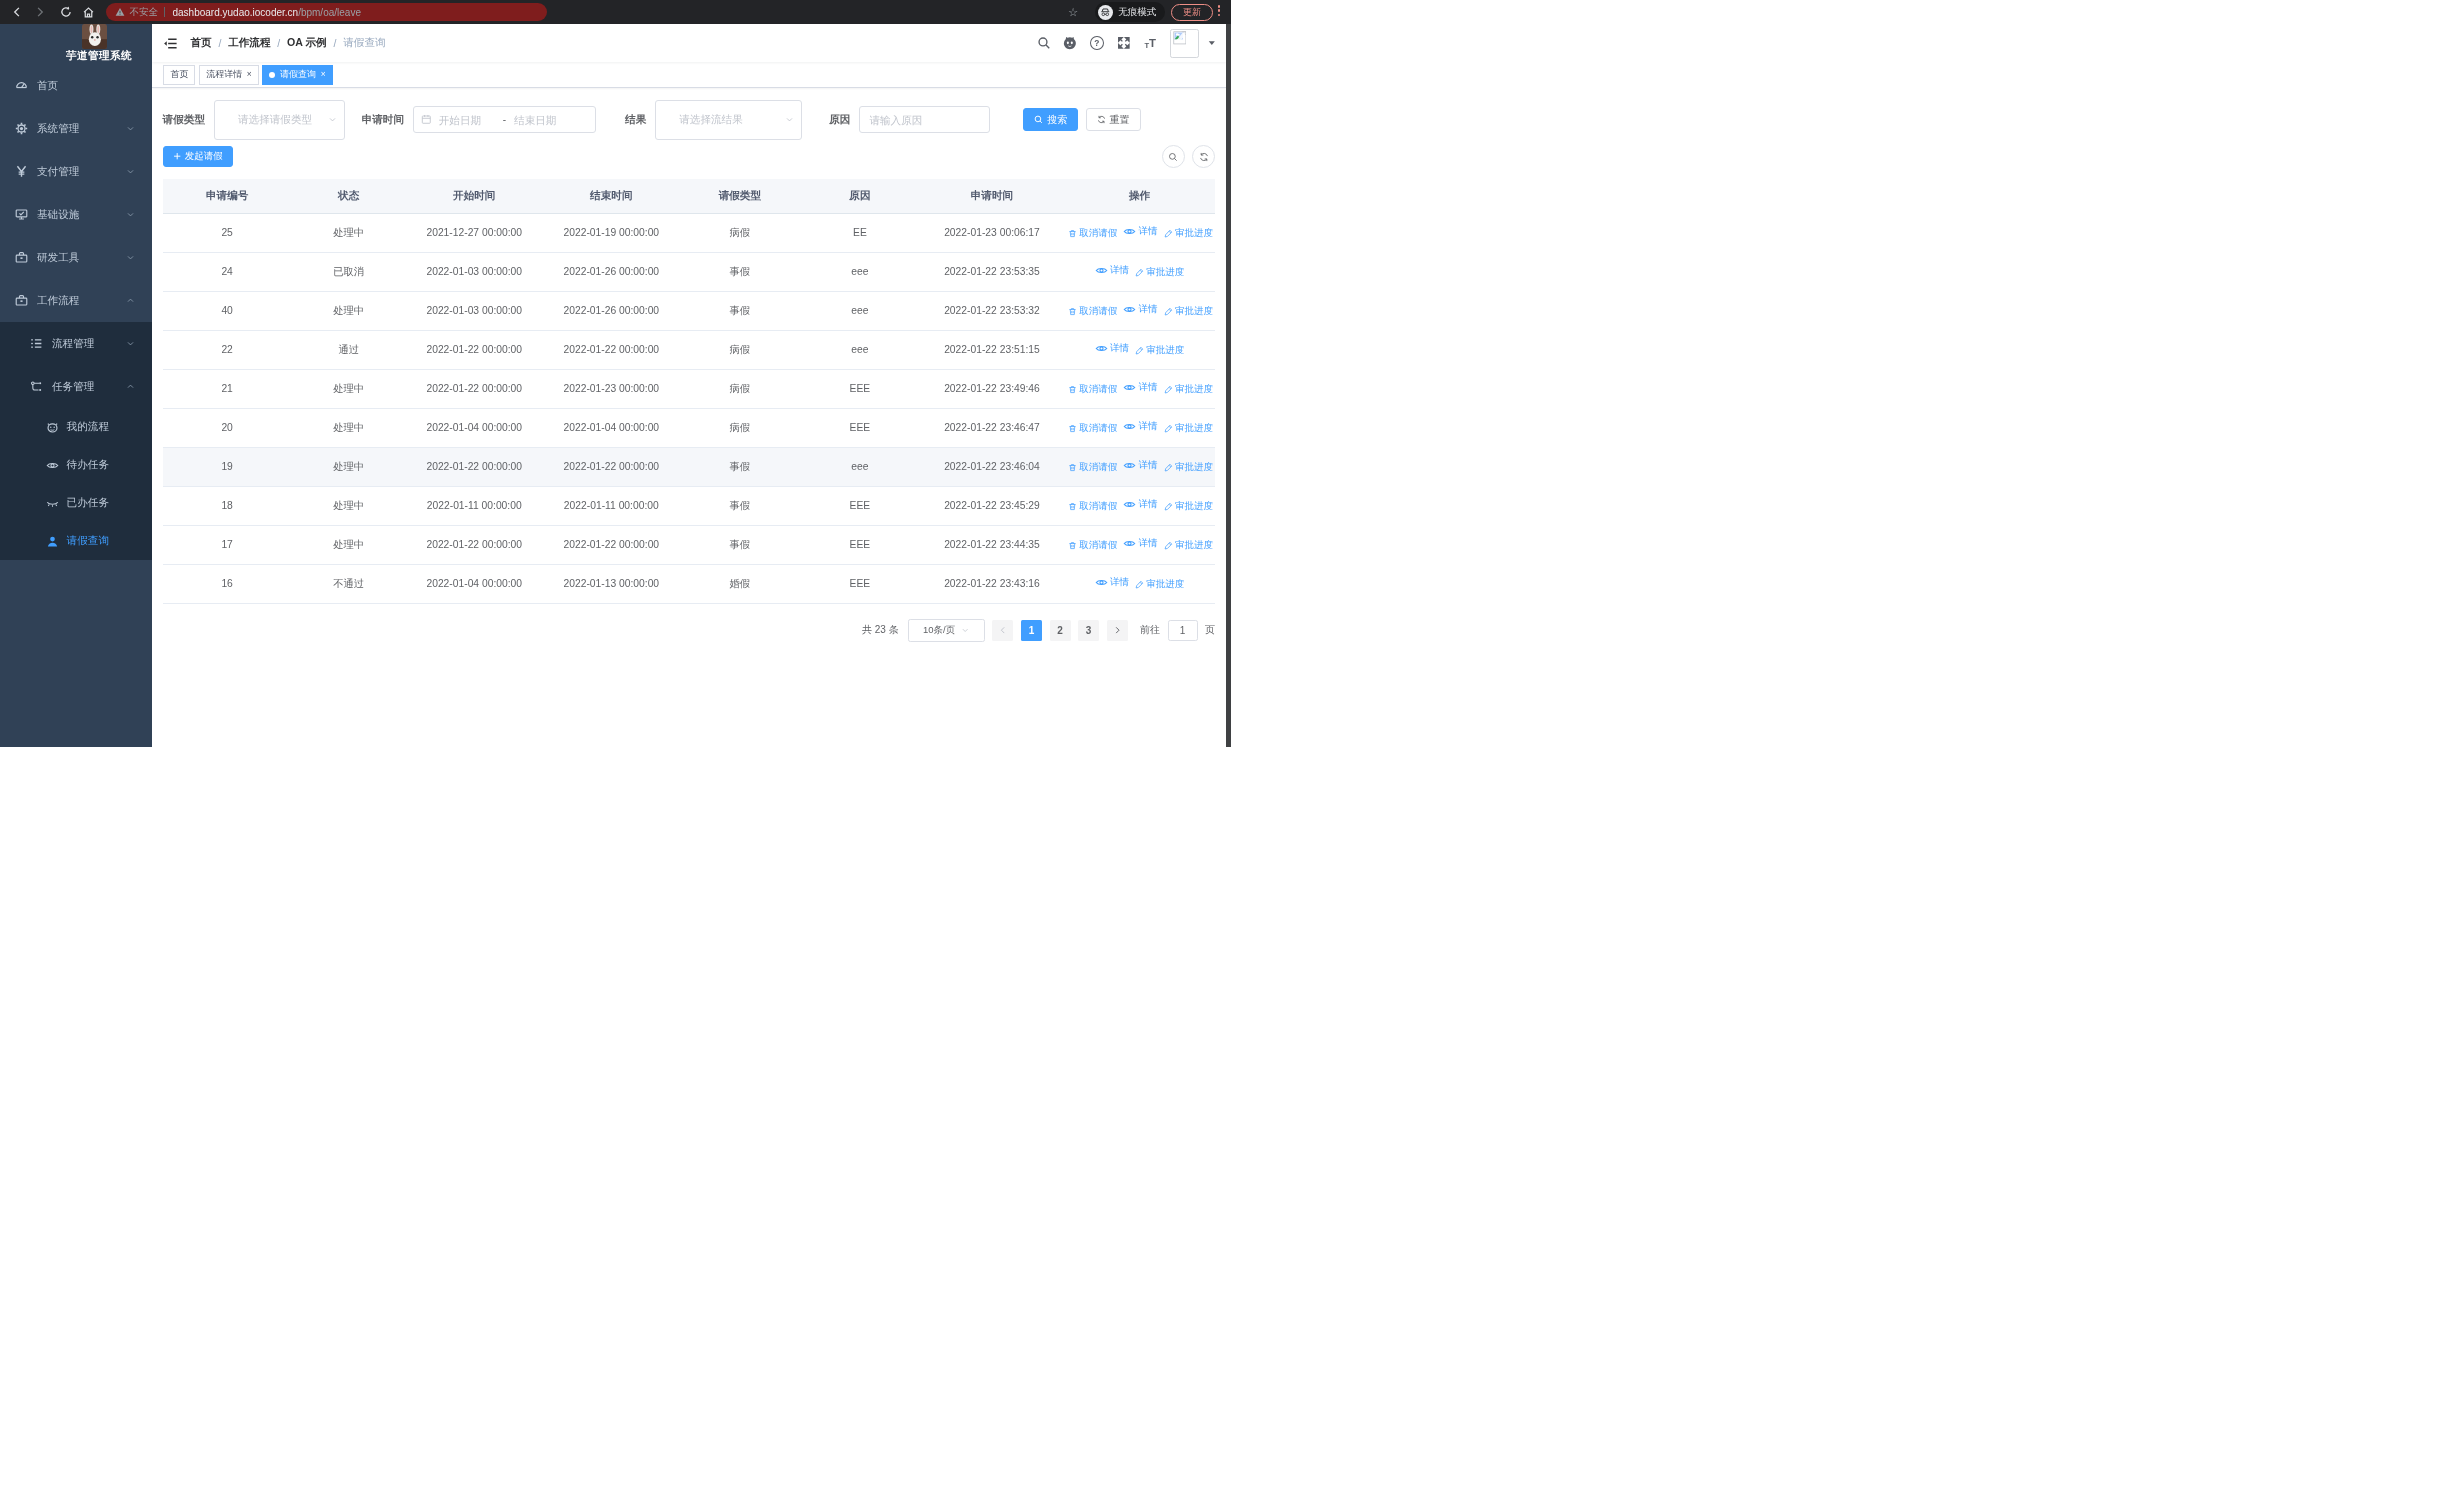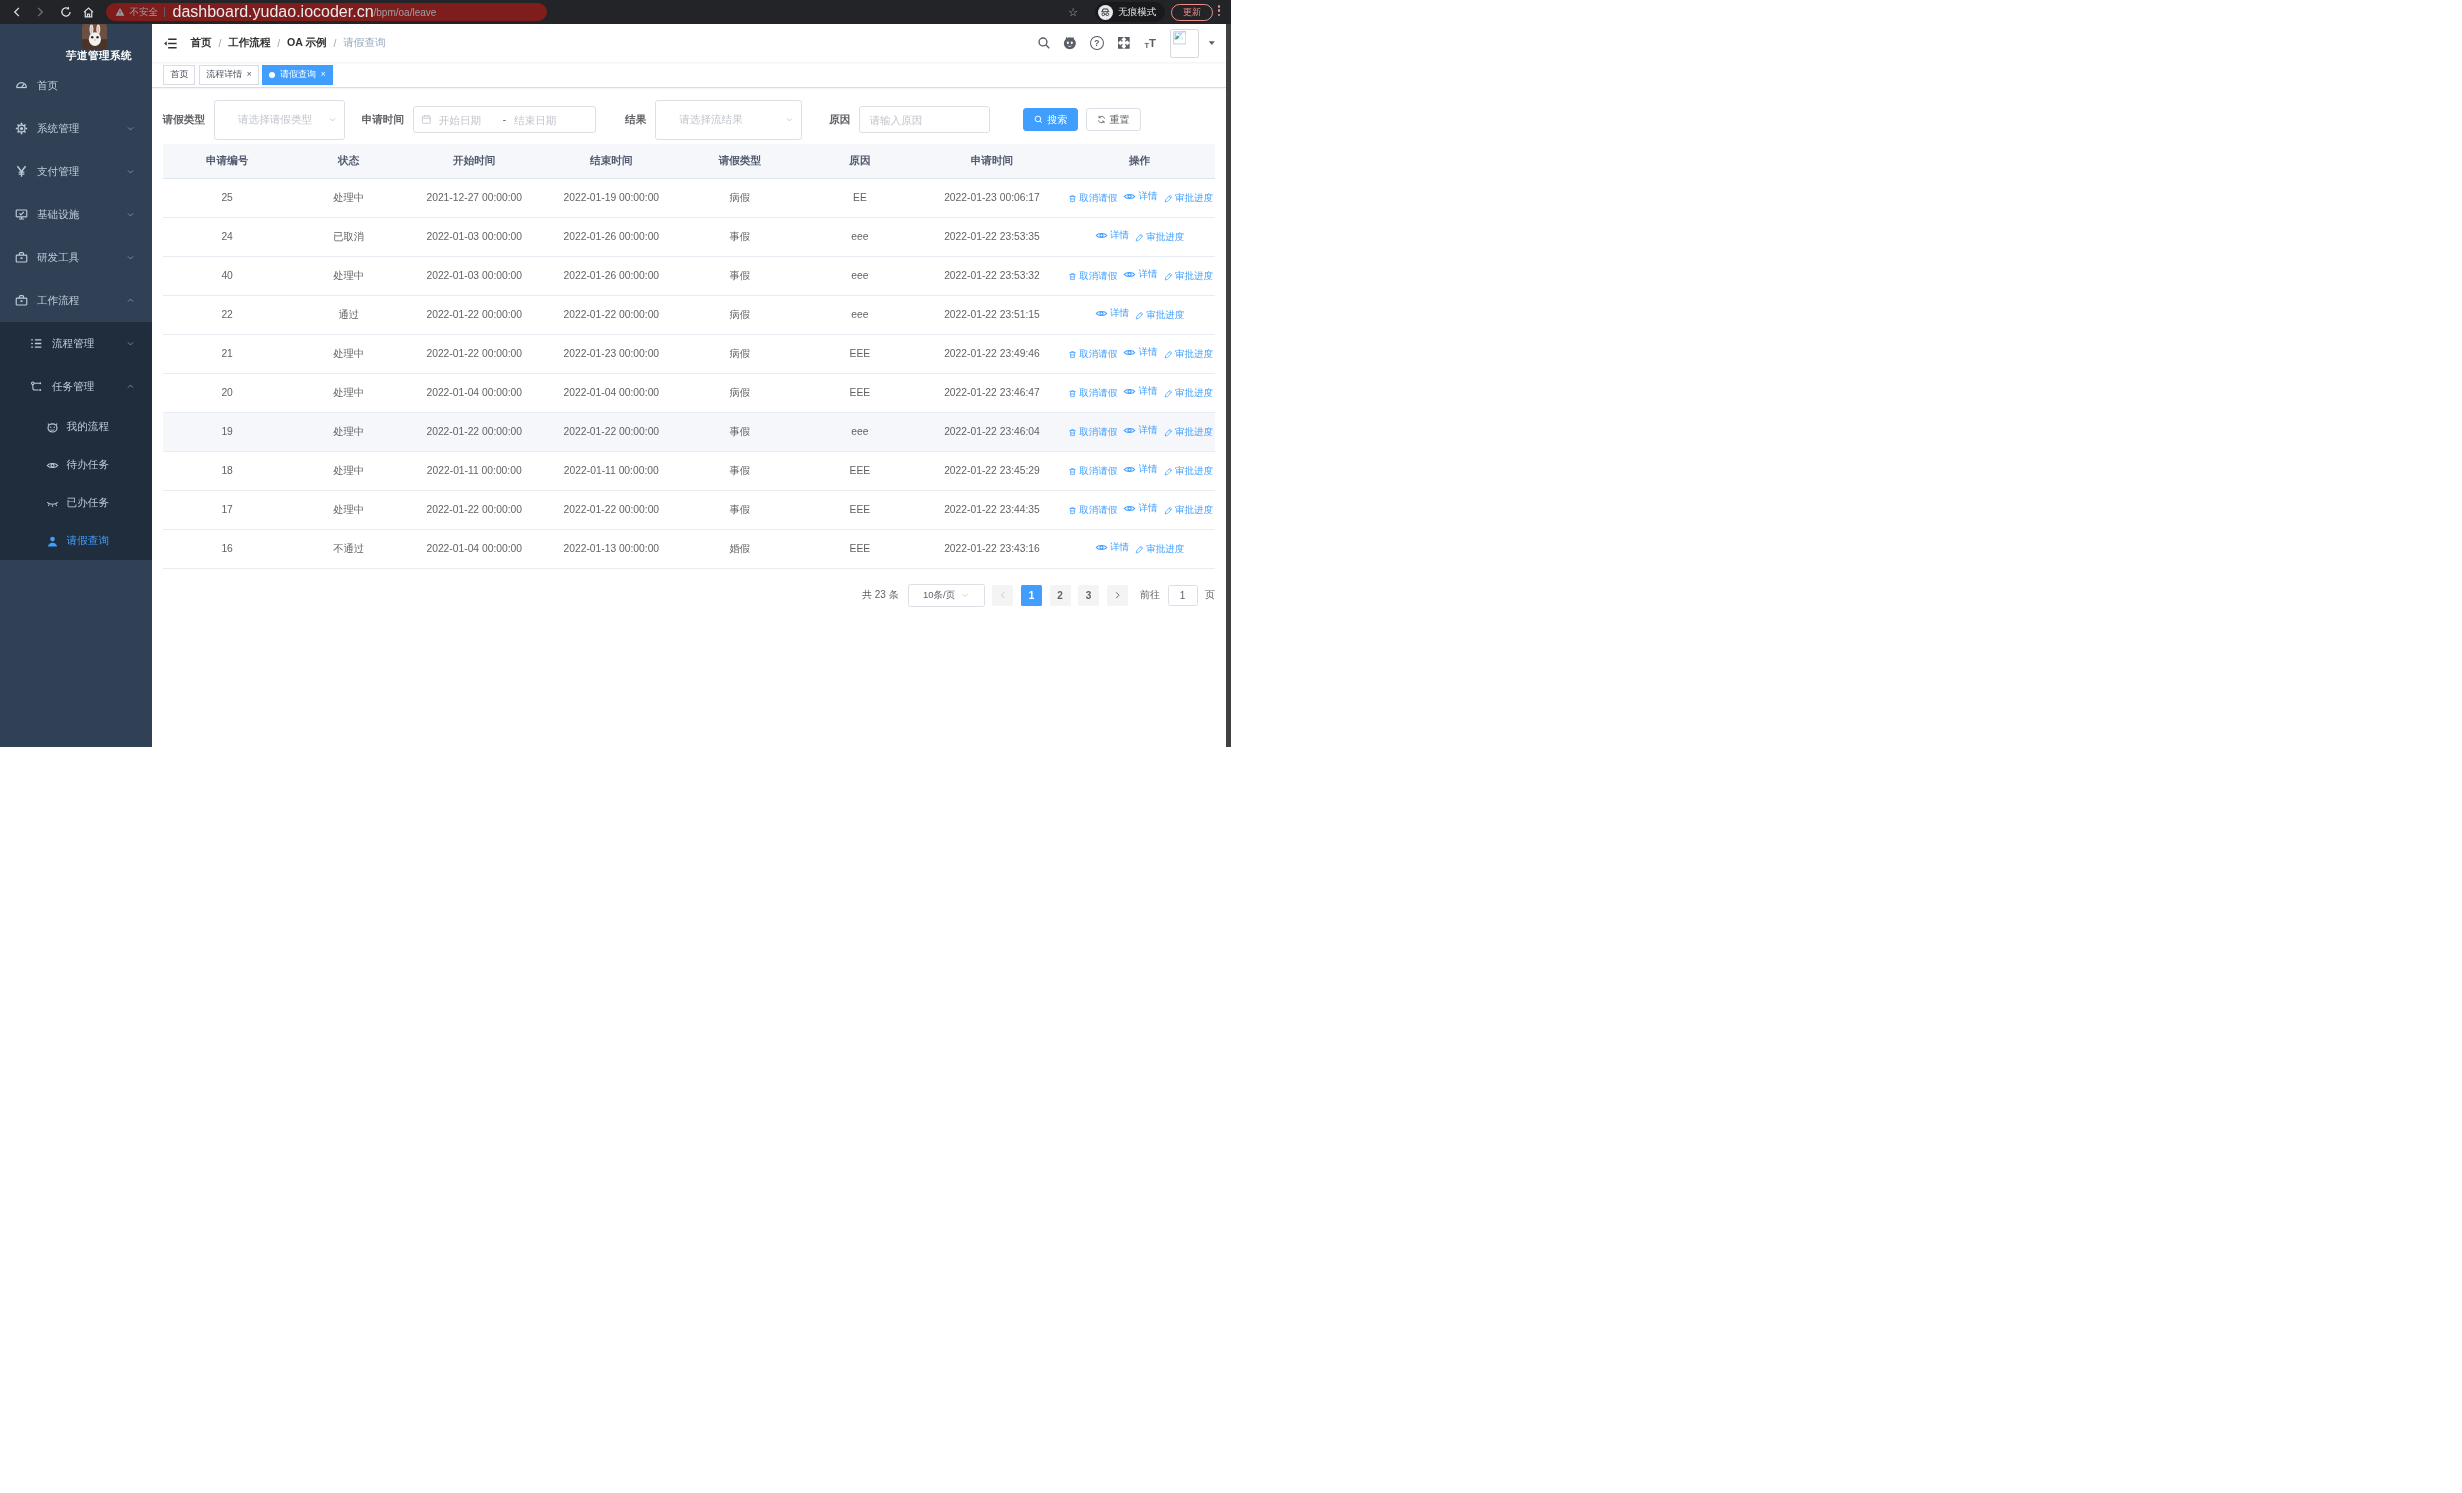--- a/index.html
+++ b/index.html
@@ -9,21 +9,21 @@
     background:#fff;-webkit-font-smoothing:antialiased;
   }
   svg{display:block}
   
   .chrome{position:absolute;top:0;left:0;width:1231px;height:24px;background:#232427;z-index:50;}
   .chrome .navbtn{position:absolute;top:4.6px;width:15px;height:15px;color:#dadce0;display:flex;align-items:center;justify-content:center;}
   .url-pill{position:absolute;left:106px;top:3px;width:441px;height:18px;border-radius:9px;background:#7f1d1d;display:flex;align-items:center;padding:0 9px;box-sizing:border-box;}
   .url-pill .warn{color:#9aa0a6;margin-right:4.6px}
   .sec-label{color:#9aa0a6;font-size:9.5px;margin-right:6px;}
   .pill-sep{width:0.8px;height:10.6px;background:#5f6368;margin-right:7.6px;}
-  .url-host{color:#e8eaed;font-size:16px;}
+  .url-host{color:#e8eaed;font-size:10px;}
   .url-path{color:#9aa0a6;font-size:10px;}
   .star{position:absolute;left:1068px;top:3.8px;color:#9aa0a6;font-size:11.4px;line-height:16.7px;}
   .incog{position:absolute;left:1095px;top:2.3px;height:20px;border-radius:10px;background:#191a1c;display:flex;align-items:center;padding:0 9px 0 3px;}
   .incog .glyph{width:15px;height:15px;border-radius:50%;background:#e8eaed;margin-right:5.3px;display:flex;align-items:center;justify-content:center;}
   .incog span{color:#e8eaed;font-size:9.5px;}
   .update-pill{position:absolute;left:1171px;top:3.8px;width:40px;height:15px;border:1.1px solid #ee8e86;border-radius:9px;color:#ee8e86;font-size:9px;display:flex;align-items:center;justify-content:center;}
   .chrome-dots{position:absolute;left:1218px;top:5.3px;display:flex;flex-direction:column;gap:1.9px;align-items:center;}
   .chrome-dots i{width:2.3px;height:2.3px;border-radius:50%;background:#ee8e86;}
   
   .edge-strip{position:absolute;top:24px;right:0;width:5.3px;bottom:0;background:#3f4143;z-index:40;}
@@ -483,20 +483,44 @@
       <span class="bic">
         <svg width="9" height="9" viewBox="0 0 16 16">
             <path d="M13.5 6.5a5.6 5.6 0 0 0-10-1.8M2.5 9.5a5.6 5.6 0 0 0 10 1.8" stroke="currentColor" stroke-width="1.5" fill="none"></path>
             <path d="M3.5 1.5v3.4h3.4M12.5 14.5v-3.4H9.1" fill="none" stroke="currentColor" stroke-width="1.5"></path>
           </svg>
       </span>
       <span>重置</span>
     </button>
   </div>
 
+  <div class="toolbar-row">
+    <button class="btn btn-primary btn-create">
+      <span class="bic">
+        <svg width="8.4" height="8.4" viewBox="0 0 16 16">
+            <path d="M8 2v12M2 8h12" stroke="#fff" stroke-width="1.8"></path>
+          </svg>
+      </span>
+      <span>发起请假</span>
+    </button>
+    <div class="tool-circles">
+      <span class="circle-btn">
+        <svg width="10" height="10" viewBox="0 0 16 16">
+            <circle cx="7" cy="7" r="4.6" stroke="currentColor" stroke-width="1.4" fill="none"></circle>
+            <path d="M10.5 10.5 13.8 13.8" stroke="currentColor" stroke-width="1.4"></path>
+          </svg>
+      </span>
+      <span class="circle-btn">
+        <svg width="10" height="10" viewBox="0 0 16 16">
+            <path d="M13.5 6.5a5.6 5.6 0 0 0-10-1.8M2.5 9.5a5.6 5.6 0 0 0 10 1.8" stroke="currentColor" stroke-width="1.4" fill="none"></path>
+            <path d="M3.5 1.5v3.4h3.4M12.5 14.5v-3.4H9.1" fill="none" stroke="currentColor" stroke-width="1.4"></path>
+          </svg>
+      </span>
+    </div>
+  </div>
 
   <table class="grid">
     <colgroup>
       <col style="width:129px">
         <col style="width:114px">
         <col style="width:137px">
         <col style="width:137px">
       <col style="width:120px">
         <col style="width:120px">
         <col style="width:144px">

